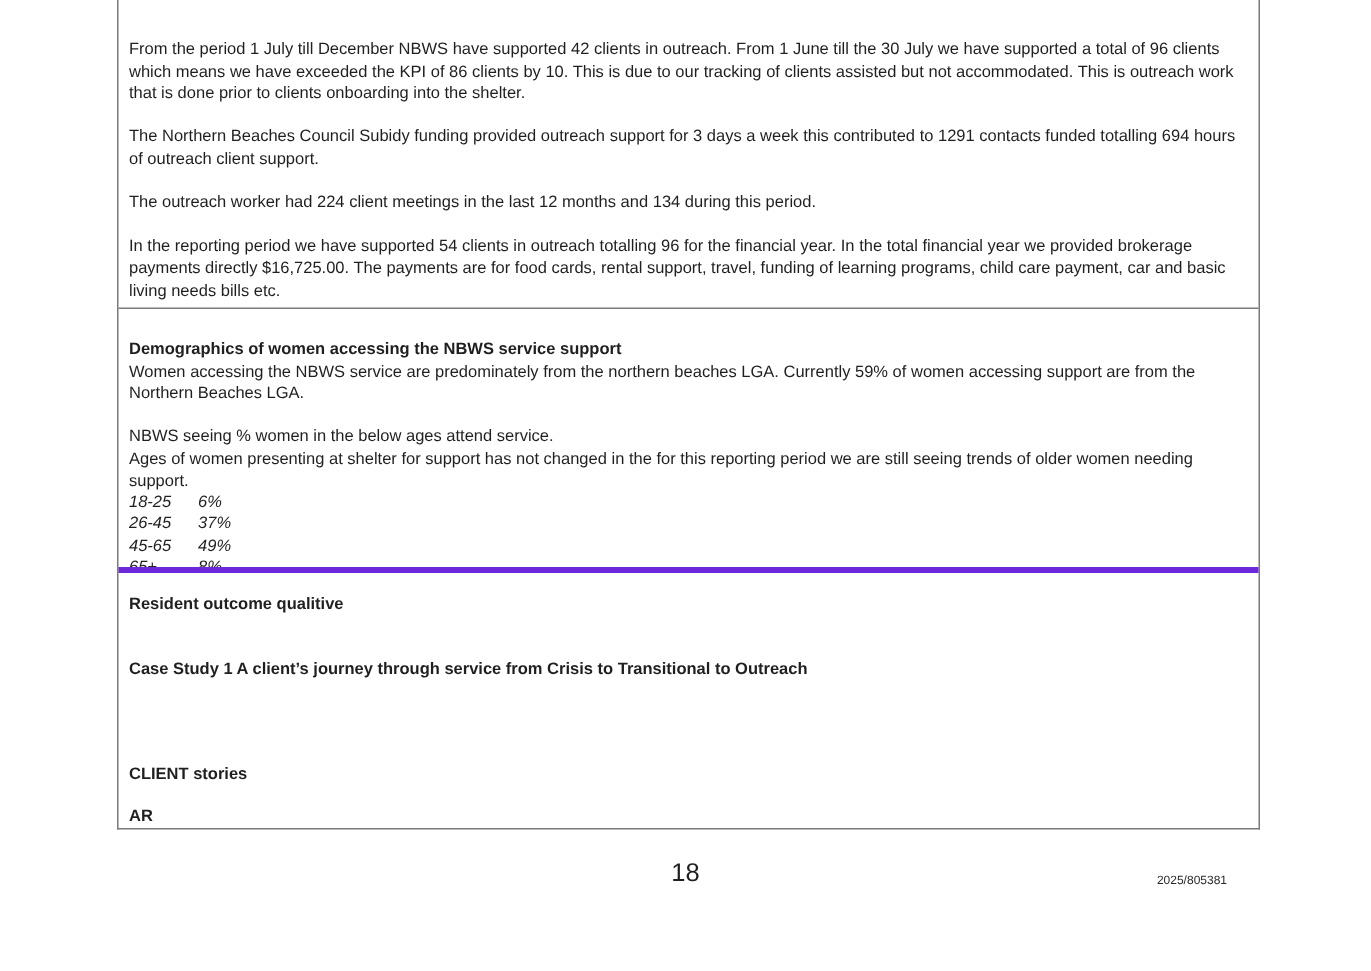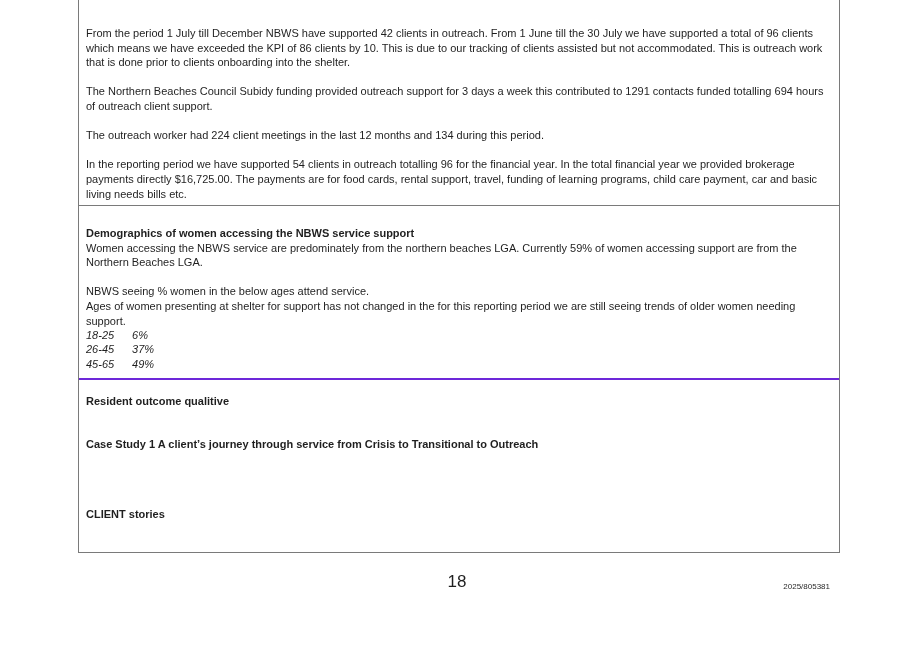--- a/index.html
+++ b/index.html
@@ -23,21 +23,21 @@
     border: 1px solid #7a7a7a;
     border-top: none;
     background: #ffffff;
   }
   .cell {
     padding: 14px 6px 0 7px;
     overflow: hidden;
   }
   .cell-outreach { height: 205px; padding-top: 26px; }
   .cell-demographics { height: 173px; padding-top: 20px; border-top: 1px solid #7a7a7a; }
-  .cell-outcomes { height: 174px; padding-top: 14px; border-top: 2px solid #6d28d9; }
+  .cell-outcomes { height: 174px; padding-top: 14px; border-top: 4px solid #6d28d9; }
   .cell p { margin: 0; }
   .cell-outreach p { margin-bottom: 14.6px; }
   .bold { font-weight: bold; }
   .demographics-intro { margin-bottom: 14.6px !important; }
   .age-row { line-height: 14.2px; font-style: italic; }
   .age-range { display: inline-block; width: 43px; }
   .h-resident { margin-bottom: 28px !important; }
   .h-case { margin-bottom: 56px !important; }
   .h-client { margin-bottom: 13px !important; }
   .footer-pagenum {
@@ -45,21 +45,21 @@
     top: 563px;
     left: 0;
     width: 914px;
     text-align: center;
     font-size: 17px;
     margin-top: 12px;
   }
   .footer-ref {
     position: absolute;
     top: 580px;
-    left: 78px;
+    left: 66px;
     width: 752px;
     text-align: right;
     font-size: 8px;
     color: #2a2a2a;
   }
 </style>
 </head>
 <body>
 
 <div class="page">
@@ -83,26 +83,31 @@
         <span class="age-pct">6%</span>
       </div>
       <div class="age-row">
         <span class="age-range">26-45</span>
         <span class="age-pct">37%</span>
       </div>
       <div class="age-row">
         <span class="age-range">45-65</span>
         <span class="age-pct">49%</span>
       </div>
+      <div class="age-row">
+        <span class="age-range">65+</span>
+        <span class="age-pct">8%</span>
+      </div>
     </section>
 
     <section class="cell cell-outcomes">
       <p class="bold h-resident">Resident outcome qualitive</p>
       <p class="bold h-case">Case Study 1 A client’s journey through service from Crisis to Transitional to Outreach</p>
       <p class="bold h-client">CLIENT stories</p>
+      <p class="bold">AR</p>
     </section>
 
   </div>
 
   <div class="footer-pagenum">18</div>
   <div class="footer-ref">2025/805381</div>
 
 </div>
 
 </body></html>

